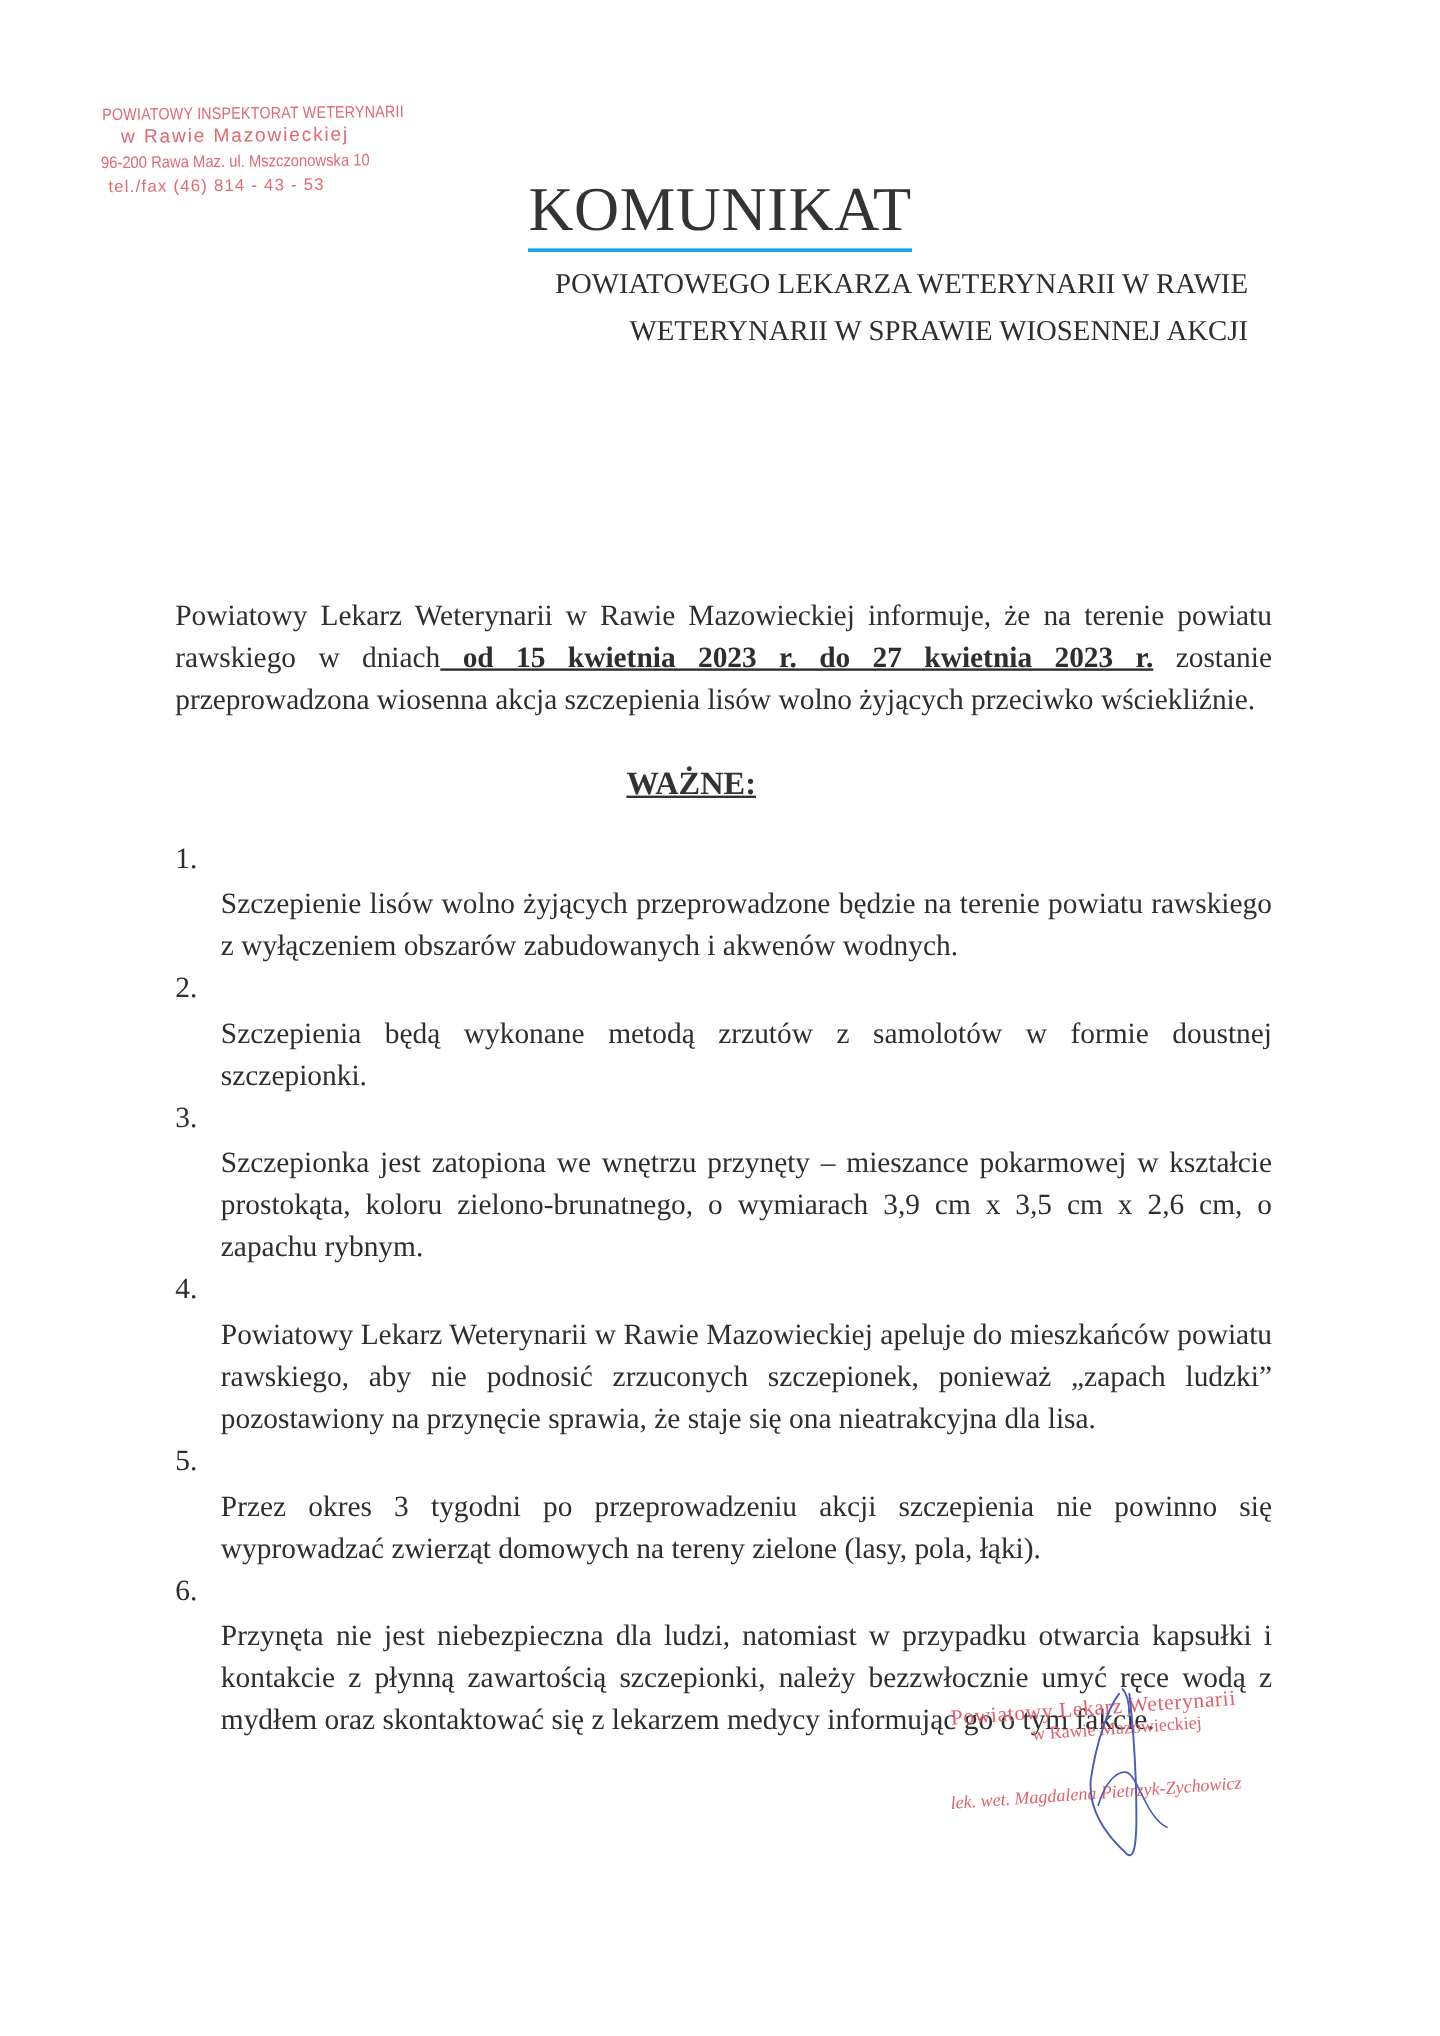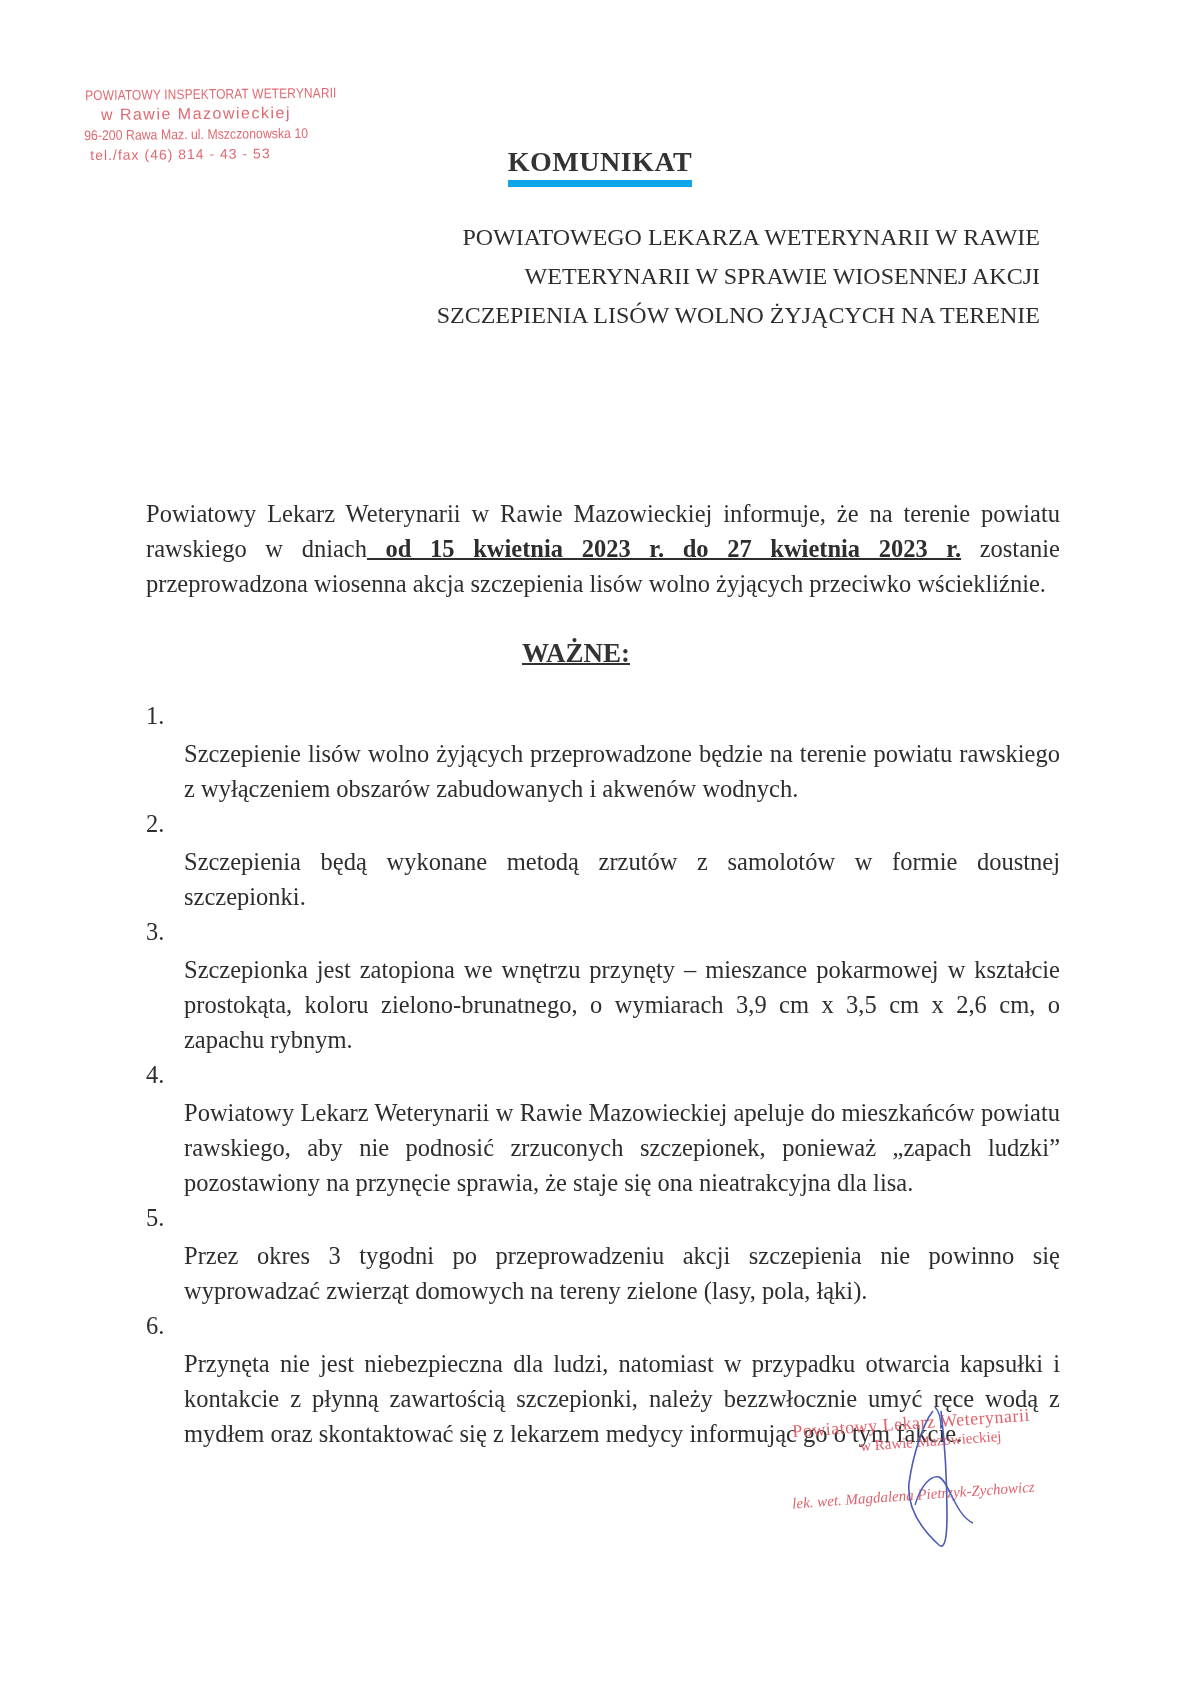--- a/index.html
+++ b/index.html
@@ -15,22 +15,22 @@
     }
     .stamp-top .l1 { font-size: 14px; letter-spacing: 0.2px; transform: scaleX(0.85); display:block; white-space: nowrap; }
     .stamp-top .l2 { font-size: 16px; letter-spacing: 1.5px; display:block; }
     .stamp-top .l3 { font-size: 14px; display:block; white-space: nowrap; transform: scaleX(0.88); }
     .stamp-top .l4 { font-size: 14px; letter-spacing: 1px; display:block; text-align:left; padding-left: 24px; }
 
     .title {
       position: absolute; left: 0; width: 1200px; top: 146px; text-align: center;
     }
     .title span {
-      font-size: 28px; font-weight: bold; letter-spacing: 0.5px; color: #333;
-      border-bottom: 7px solid #0ea5e9; padding-bottom: 2px; display: inline-block;
+      font-size: 52px; font-weight: normal; letter-spacing: 0.5px; color: #333;
+      border-bottom: 3px solid #0ea5e9; padding-bottom: 2px; display: inline-block;
     }
     .subtitle {
       position: absolute; left: 160px; width: 880px; top: 218px; text-align: right;
       font-size: 24px; line-height: 39px; color: #2e2e2e;
     }
     .intro {
       position: absolute; left: 146px; width: 914px; top: 462px;
       font-size: 24.5px; line-height: 35px; text-align: justify; color: #2e2e2e; margin-top: 34px;
     }
     .intro .dates { font-weight: bold; text-decoration: underline; text-decoration-thickness: 2px; }
@@ -67,21 +67,20 @@
   <span class="l4">tel./fax (46) 814 - 43 - 53</span>
 </div>
 
 <div class="title">
   <span>KOMUNIKAT</span>
 </div>
 
 <div class="subtitle">
   <div>POWIATOWEGO LEKARZA WETERYNARII W RAWIE</div>
   <div>WETERYNARII W SPRAWIE WIOSENNEJ AKCJI</div>
-  <div>SZCZEPIENIA LISÓW WOLNO ŻYJĄCYCH NA TERENIE</div>
 </div>
 
 <div class="intro"><span>Powiatowy Lekarz Weterynarii w Rawie Mazowieckiej informuje, że na terenie powiatu rawskiego w dniach</span><span class="dates"> od 15 kwietnia 2023 r. do 27 kwietnia 2023 r.</span><span> zostanie przeprowadzona wiosenna akcja szczepienia lisów wolno żyjących przeciwko wściekliźnie.</span></div>
 
 <div class="wazne">
   <span>WAŻNE:</span>
 </div>
 
 <ul class="list">
   <li>

